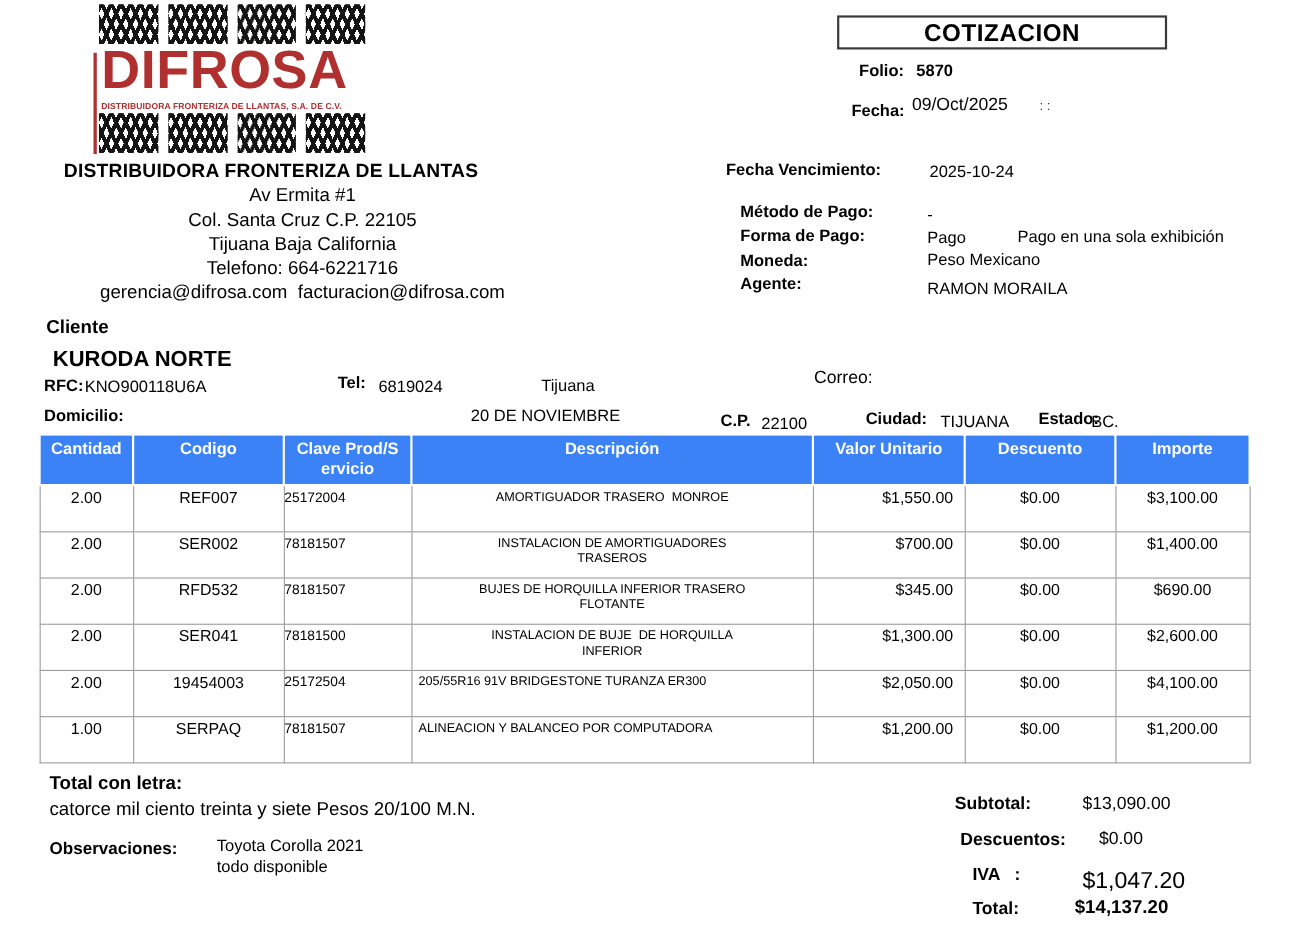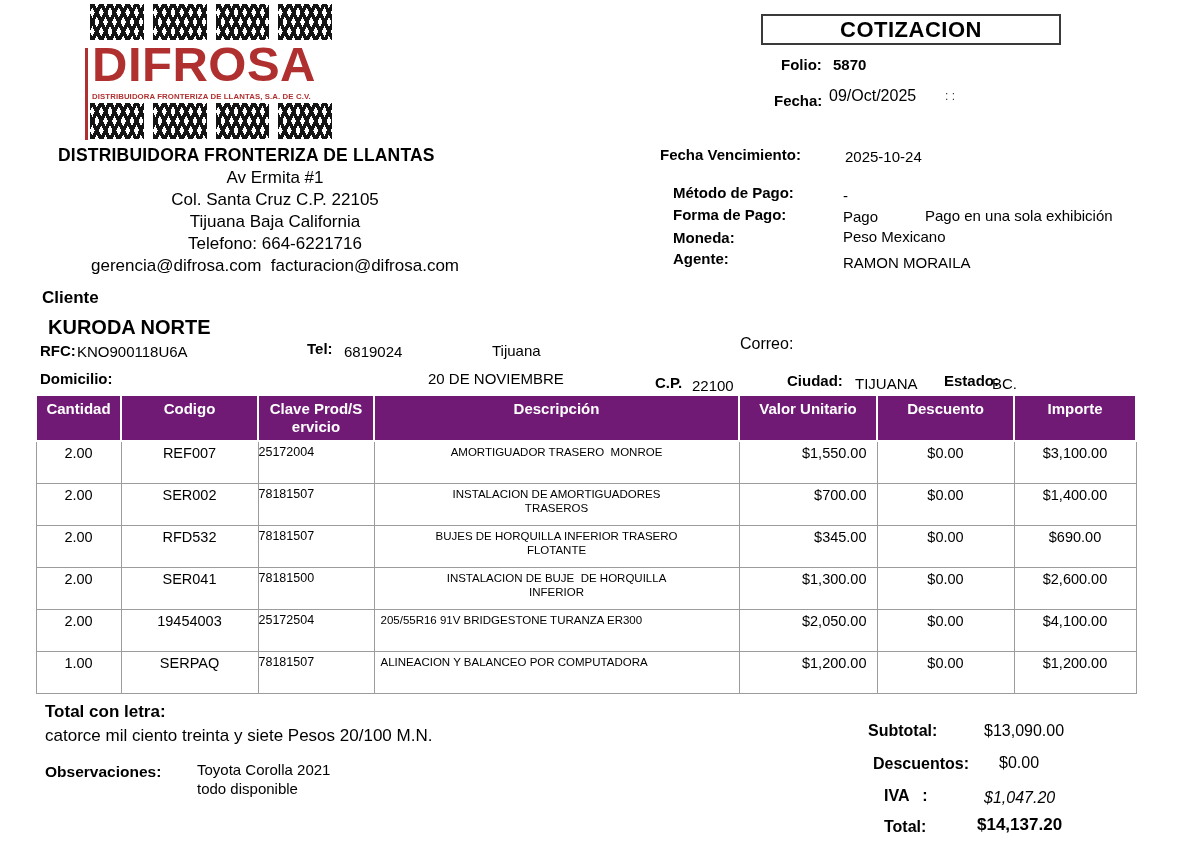--- a/index.html
+++ b/index.html
@@ -31,21 +31,21 @@
   .company-name { position:absolute; left:16px; top:145px; font-size:17.5px; font-weight:bold; letter-spacing:0.2px;margin-left:42px; }
   .addr-block { position:absolute; left:0px; top:167px; width:462px; text-align:center;margin-left:44px; }
   .addr-line { font-size:17px; line-height:22px; white-space:pre-wrap; }
 
   
   .cliente-h { position:absolute; left:42px; top:288px; font-size:17px; font-weight:bold; }
   .cliente-n { position:absolute; left:48px; top:316px; font-size:20px; font-weight:bold; }
 
   
   table.items { position:absolute; left:35px; top:394px; width:1100px; border-collapse:collapse; table-layout:fixed; border:1px solid #9c9c9c; }
-  table.items th { background:#701a75; color:#fff; font-size:15px; font-weight:bold; vertical-align:top; padding-top:4px; border:2px solid #fff; height:46px; white-space:pre-line; line-height:18px; }
+  table.items th { background:#3b82f6; color:#fff; font-size:15px; font-weight:bold; vertical-align:top; padding-top:4px; border:2px solid #fff; height:46px; white-space:pre-line; line-height:18px; }
   table.items td { border:1px solid #9c9c9c; vertical-align:top; padding-top:3px; height:42px; }
   td.c-cant, td.c-cod { font-size:14.5px; text-align:center; }
   td.c-clave { font-size:12.5px; text-align:left;margin-top:37px; }
   td.c-desc { font-size:11.5px; text-align:center; white-space:pre-wrap; line-height:14px; padding-left:4px; padding-right:4px; }
   td.c-desc.left { text-align:left; padding-left:6px; }
   td.c-money { font-size:14.5px; }
   td.c-money.right { text-align:right; padding-right:10px; }
   td.c-money.center { text-align:center; }
 
   
@@ -208,17 +208,17 @@
   <span class="abs" style="left:45px; top:726px; font-size:17px;">catorce mil ciento treinta y siete Pesos 20/100 M.N.</span>
   <span class="abs b" style="left:45px; top:763px; font-size:15.5px;">Observaciones:</span>
   <span class="abs pre" style="left:197px; top:760px; font-size:15px; line-height:19px; white-space:pre-line;">Toyota Corolla 2021
 todo disponible</span>
 
   <span class="abs b" style="left:868px; top:722px; font-size:16px;">Subtotal:</span>
   <span class="abs" style="left:984px; top:722px; font-size:16px;">$13,090.00</span>
   <span class="abs b" style="left:873px; top:755px; font-size:16px;">Descuentos:</span>
   <span class="abs" style="left:999px; top:754px; font-size:16px;">$0.00</span>
   <span class="abs b" style="left:884px; top:787px; font-size:16px; white-space:pre;">IVA   :</span>
-  <span class="abs" style="left:984px; top:789px; font-size:16px;font-style:italic;">$1,047.20</span>
+  <span class="abs" style="left:984px; top:789px; font-size:21px;">$1,047.20</span>
   <span class="abs b" style="left:884px; top:818px; font-size:16px;">Total:</span>
   <span class="abs b" style="left:977px; top:815px; font-size:17px;">$14,137.20</span>
 
 </div>
 
 </body></html>

